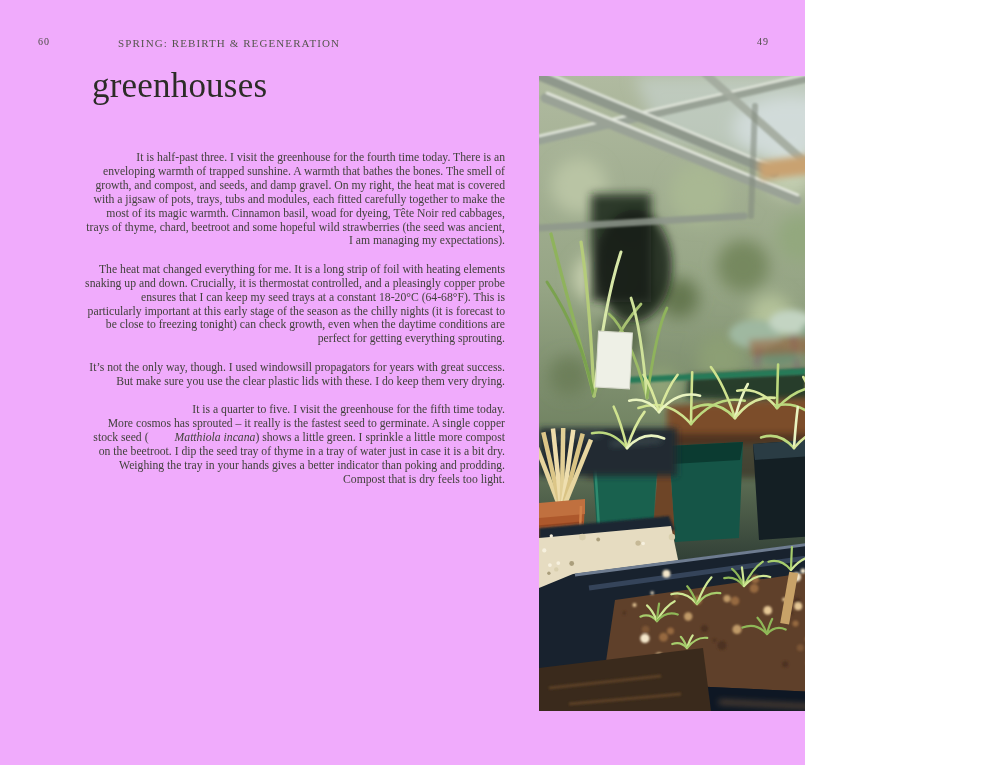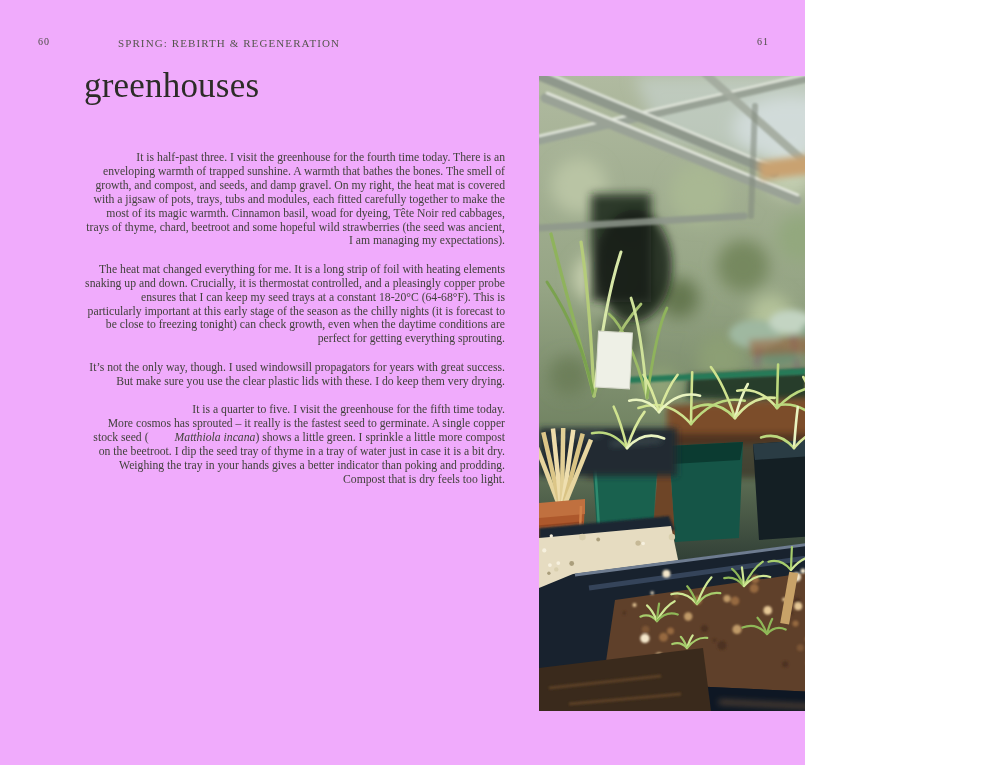--- a/index.html
+++ b/index.html
@@ -4,39 +4,39 @@
 <style>
   html,body{margin:0;padding:0;background:#ffffff;}
   body{width:1000px;height:765px;font-family:"Liberation Serif", serif;}
   .spread{position:relative;width:805px;height:765px;background:#f0abfc;overflow:hidden;font-family:Liberation Serif, serif;}
 
   .folio{position:absolute;top:36px;font-size:10px;color:#4c4c45;letter-spacing:1px;}
   .folio-left{left:38px;}
   .folio-right{right:36px;}
   .running-head{position:absolute;top:37px;left:118px;font-size:11px;color:#55554d;letter-spacing:1.1px;}
 
-  .chapter-title{position:absolute;left:84px;top:66px;margin:0;font-weight:400;
+  .chapter-title{position:absolute;left:92px;top:66px;margin:0;font-weight:400;
     font-size:35px;color:#2c2c27;letter-spacing:0.2px;}
 
   .bodycol{position:absolute;left:85px;top:151px;width:420px;
     font-size:11.7px;line-height:13.9px;color:#42423c;text-align:right;}
   .bodycol p{margin:0 0 14.5px 0;}
   .bodycol em{font-style:italic;margin-left:26px;}
 
   figure.photo{position:absolute;left:539px;top:76px;width:424px;height:635px;margin:0;padding:0;}
   figure.photo svg{display:block;}
 </style>
 </head>
 <body>
 
 <div class="spread">
 
   <span class="folio folio-left">60</span>
   <span class="running-head">SPRING: REBIRTH &amp; REGENERATION</span>
-  <span class="folio folio-right">61</span>
+  <span class="folio folio-right">49</span>
 
   <h1 class="chapter-title">greenhouses</h1>
 
   <div class="bodycol">
       <p>It is half-past three. I visit the greenhouse for the fourth time today. There is an enveloping warmth of trapped sunshine. A warmth that bathes the bones. The smell of growth, and compost, and seeds, and damp gravel. On my right, the heat mat is covered with a jigsaw of pots, trays, tubs and modules, each fitted carefully together to make the most of its magic warmth. Cinnamon basil, woad for dyeing, Tête Noir red cabbages, trays of thyme, chard, beetroot and some hopeful wild strawberries (the seed was ancient, I am managing my expectations).</p>
       <p>The heat mat changed everything for me. It is a long strip of foil with heating elements snaking up and down. Crucially, it is thermostat controlled, and a pleasingly copper probe ensures that I can keep my seed trays at a constant 18-20°C (64-68°F). This is particularly important at this early stage of the season as the chilly nights (it is forecast to be close to freezing tonight) can check growth, even when the daytime conditions are perfect for getting everything sprouting.</p>
       <p>It’s not the only way, though. I used windowsill propagators for years with great success. But make sure you use the clear plastic lids with these. I do keep them very drying.</p>
       <p>It is a quarter to five. I visit the greenhouse for the fifth time today.<br>More cosmos has sprouted – it really is the fastest seed to germinate. A single copper stock seed (<em>Matthiola incana</em>) shows a little green. I sprinkle a little more compost on the beetroot. I dip the seed tray of thyme in a tray of water just in case it is a bit dry. Weighing the tray in your hands gives a better indicator than poking and prodding. Compost that is dry feels too light.</p>
     </div>
 

